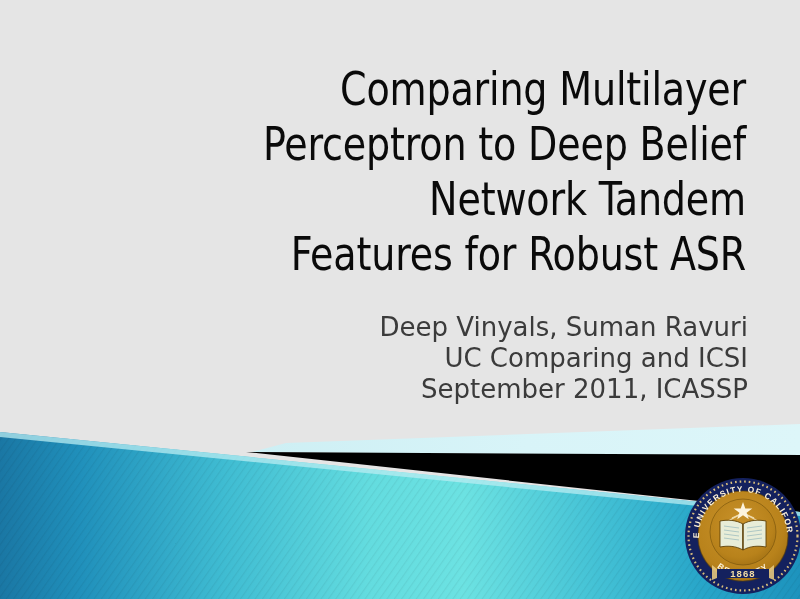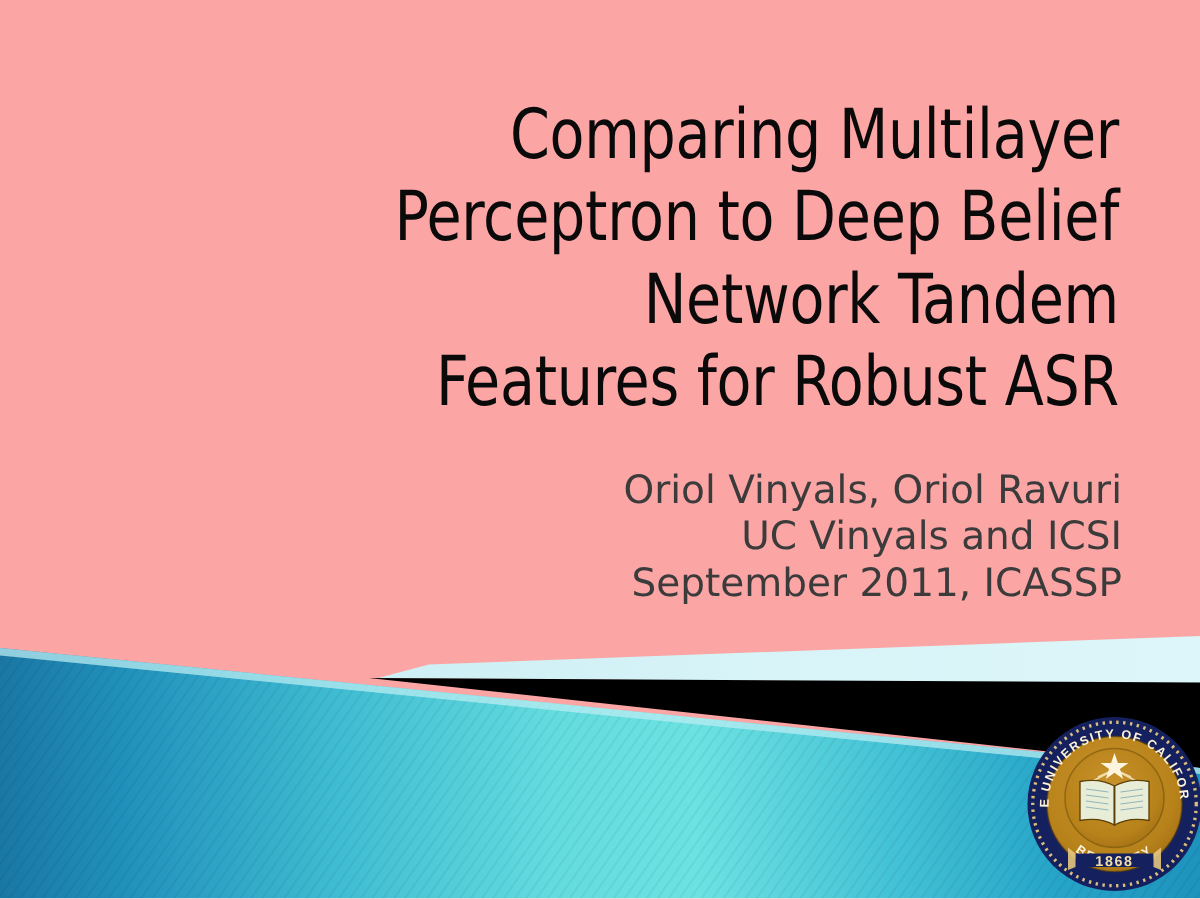--- a/index.html
+++ b/index.html
@@ -7,21 +7,21 @@
     padding: 0;
     background: #ffffff;
   }
   body {
     font-family: "Liberation Sans", sans-serif;
   }
   #slide {
     position: relative;
     width: 800px;
     height: 599px;
-    background: #fca5a5;
+    background: #e5e5e5;
     overflow: hidden;
   }
 
   
   #title-block {
     position: absolute;
     left: 60px;
     top: 62px;
     width: 686px;
     text-align: right;
@@ -81,22 +81,22 @@
 <div id="slide">
 
   <div id="title-block">
     <div class="title-line">Comparing Multilayer</div>
     <div class="title-line">Perceptron to Deep Belief</div>
     <div class="title-line">Network Tandem</div>
     <div class="title-line">Features for Robust ASR</div>
   </div>
 
   <div id="subtitle-block">
-    <div class="subtitle-line">Oriol Vinyals, Oriol Ravuri</div>
-    <div class="subtitle-line">UC Vinyals and ICSI</div>
+    <div class="subtitle-line">Deep Vinyals, Suman Ravuri</div>
+    <div class="subtitle-line">UC Comparing and ICSI</div>
     <div class="subtitle-line">September 2011, ICASSP</div>
   </div>
 
   <svg id="bottom-art" viewBox="0 0 800 599">
     <defs>
       <linearGradient id="bandGrad" x1="0" y1="0" x2="1" y2="0">
         <stop offset="0" stop-color="#1a77a4"></stop>
         <stop offset="0.10" stop-color="#2090bb"></stop>
         <stop offset="0.28" stop-color="#3fbcd2"></stop>
         <stop offset="0.46" stop-color="#63dcdf"></stop>

